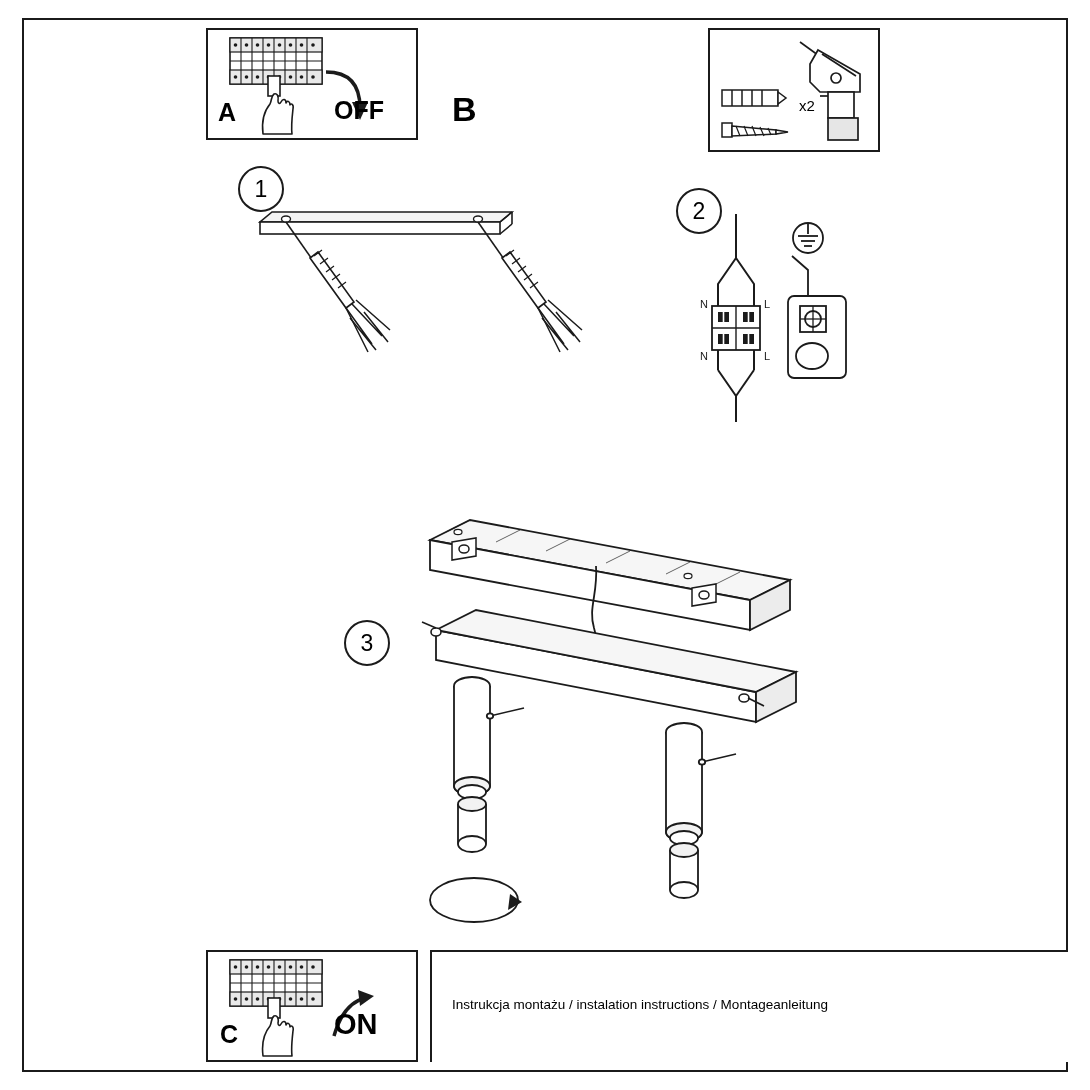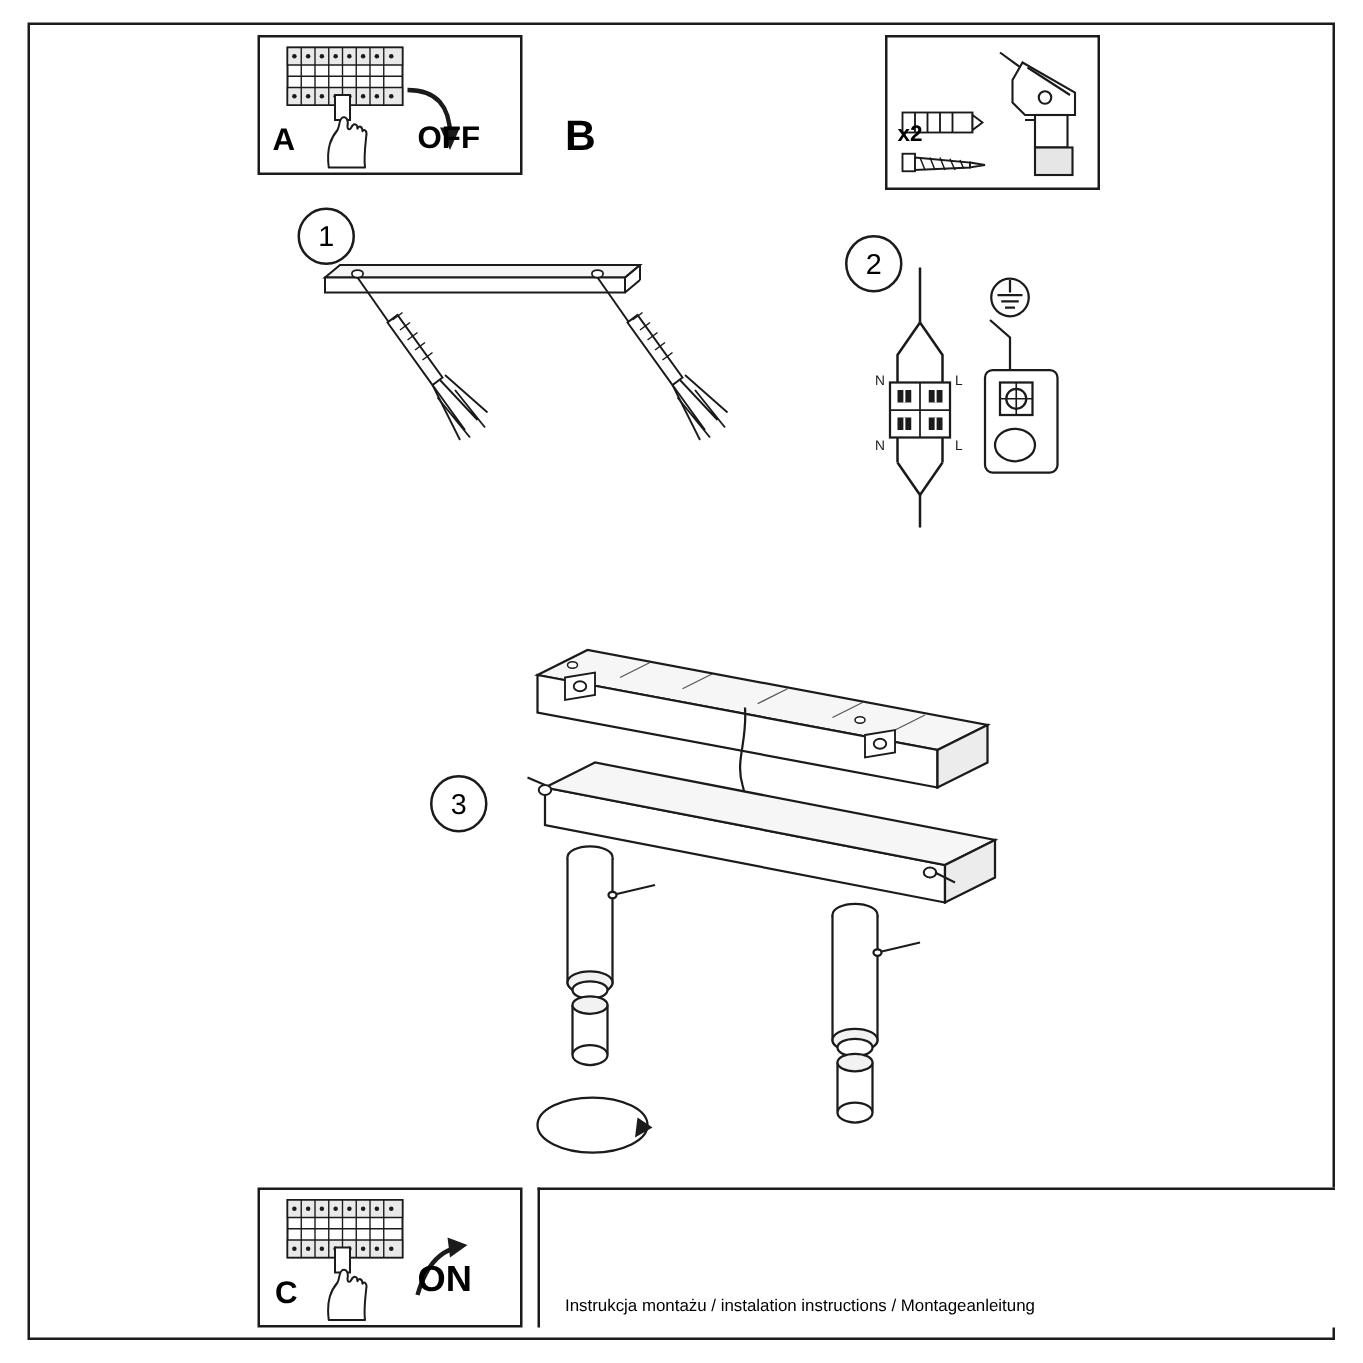--- a/index.html
+++ b/index.html
@@ -45,22 +45,22 @@
     font-size: 25px; font-weight: 700; text-align: center;
   }
   
   #label-b {
     position: absolute; left: 452px; top: 90px;
     font-size: 34px; font-weight: 700;
   }
   
   #panel-drill { left: 708px; top: 28px; width: 172px; height: 124px; }
   #label-x2 {
-    position: absolute; left: 718px; top: 97px;
-    font-size: 18px; font-weight: 700;
+    position: absolute; left: 799px; top: 97px;
+    font-size: 15px; font-weight: 400;
   }
   
   .step-circle {
     position: absolute;
     width: 42px; height: 42px;
     border: 2px solid #1b1b1b;
     border-radius: 50%;
     display: flex; align-items: center; justify-content: center;
     font-size: 23px; font-weight: 400;
     background: #ffffff;
@@ -75,21 +75,21 @@
     font-size: 25px; font-weight: 700;
   }
   #label-on {
     position: absolute; left: 334px; top: 1008px;
     font-size: 29px; font-weight: 700;
   }
   
   #panel-footer { left: 430px; top: 950px; width: 638px; height: 112px; border-left: 2px solid #1b1b1b; border-top: 2px solid #1b1b1b; border-right: none; border-bottom: none; }
   #footer-text {
     position: absolute;
-    left: 452px; top: 1034px;
+    left: 452px; top: 994px;
     width: 600px;
     font-size: 13.5px;
     line-height: 22px;
   }
   #footer-text div { white-space: nowrap; }
   svg { display: block; }
   .abs { position: absolute; }
 </style>
 </head>
 <body>

